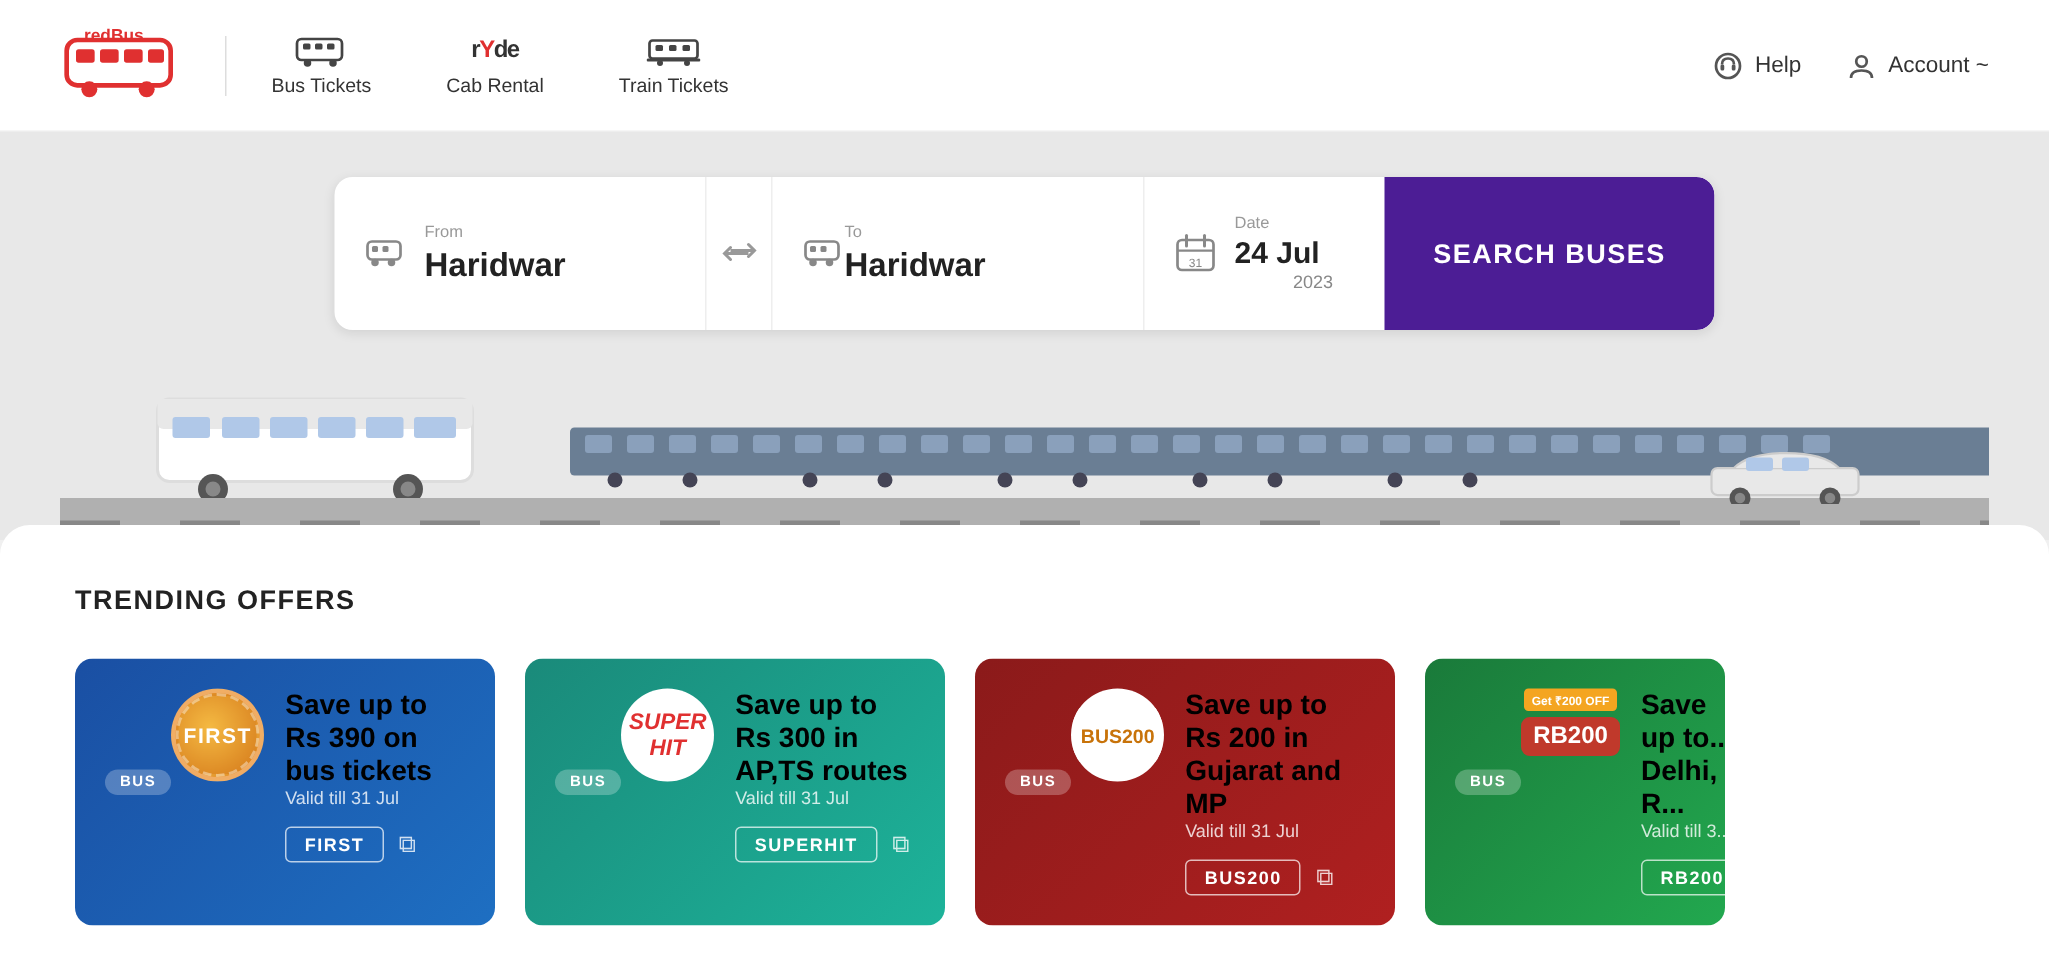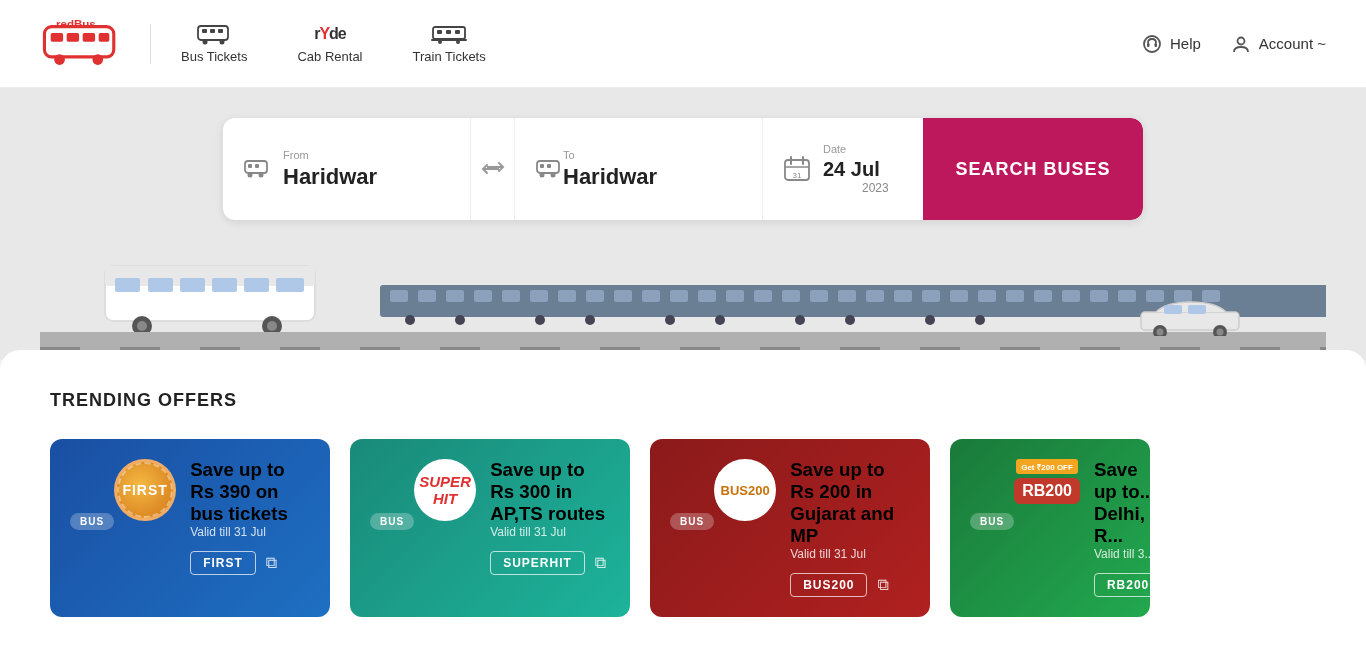--- a/index.html
+++ b/index.html
@@ -149,21 +149,21 @@
     }
     .date-text .field-value {
       font-size: 20px;
     }
     .search-btn-area {
       width: 220px;
     }
     .search-btn {
       width: 100%;
       height: 100%;
-      background: #be185d;
+      background: #4c1d95;
       color: #fff;
       border: none;
       font-size: 18px;
       font-weight: 700;
       letter-spacing: 1px;
       cursor: pointer;
       border-radius: 0 12px 12px 0;
     }
 
     

